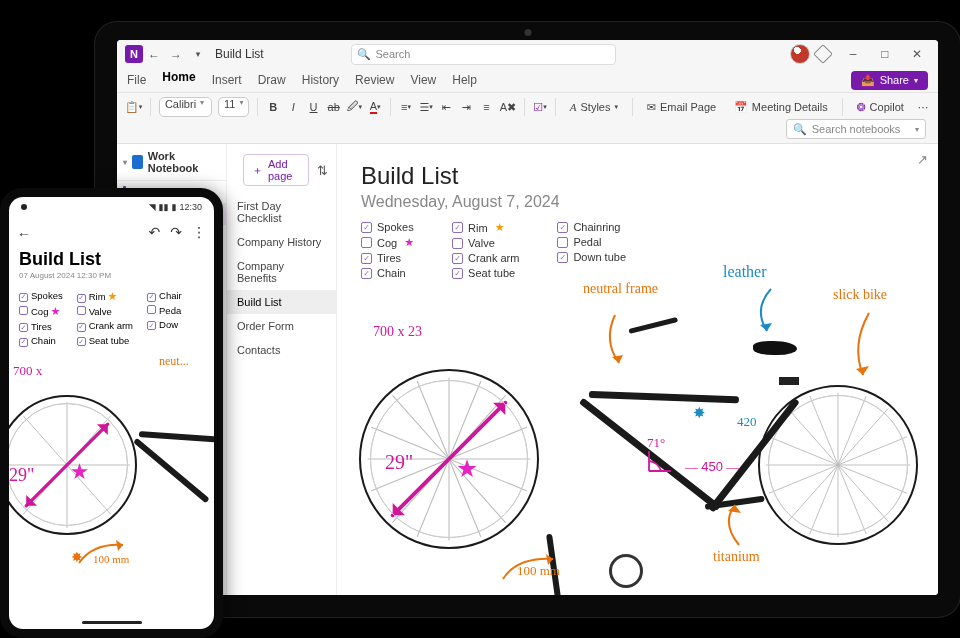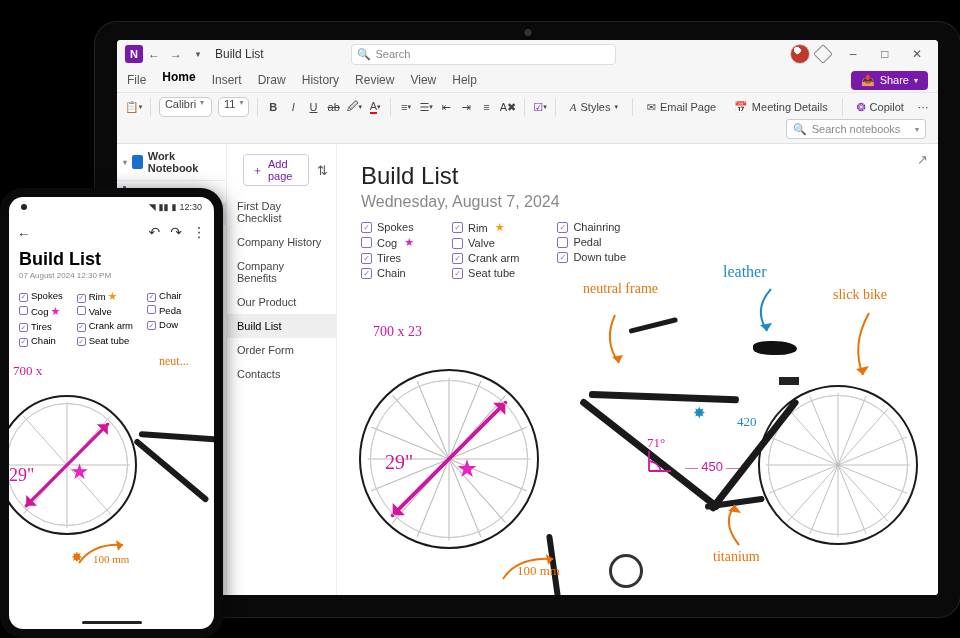--- a/index.html
+++ b/index.html
@@ -237,21 +237,20 @@
           <div class="addpage">
             <span>＋</span>
             <span>Add page</span>
           </div>
           <div class="pgsort">⇅</div>
         </div>
         <div id="pages">
             <div class="pgitem">First Day Checklist</div>
             <div class="pgitem">Company History</div>
             <div class="pgitem">Company Benefits</div>
-            <div class="pgitem">Our Product</div>
             <div class="pgitem active">Build List</div>
             <div class="pgitem">Order Form</div>
             <div class="pgitem">Contacts</div>
           </div>
       </div>
 
       <div class="canvas">
         <div class="expand">↗</div>
         <div class="pgtitle">Build List</div>
         <div class="pgdate">Wednesday, August 7, 2024</div>

